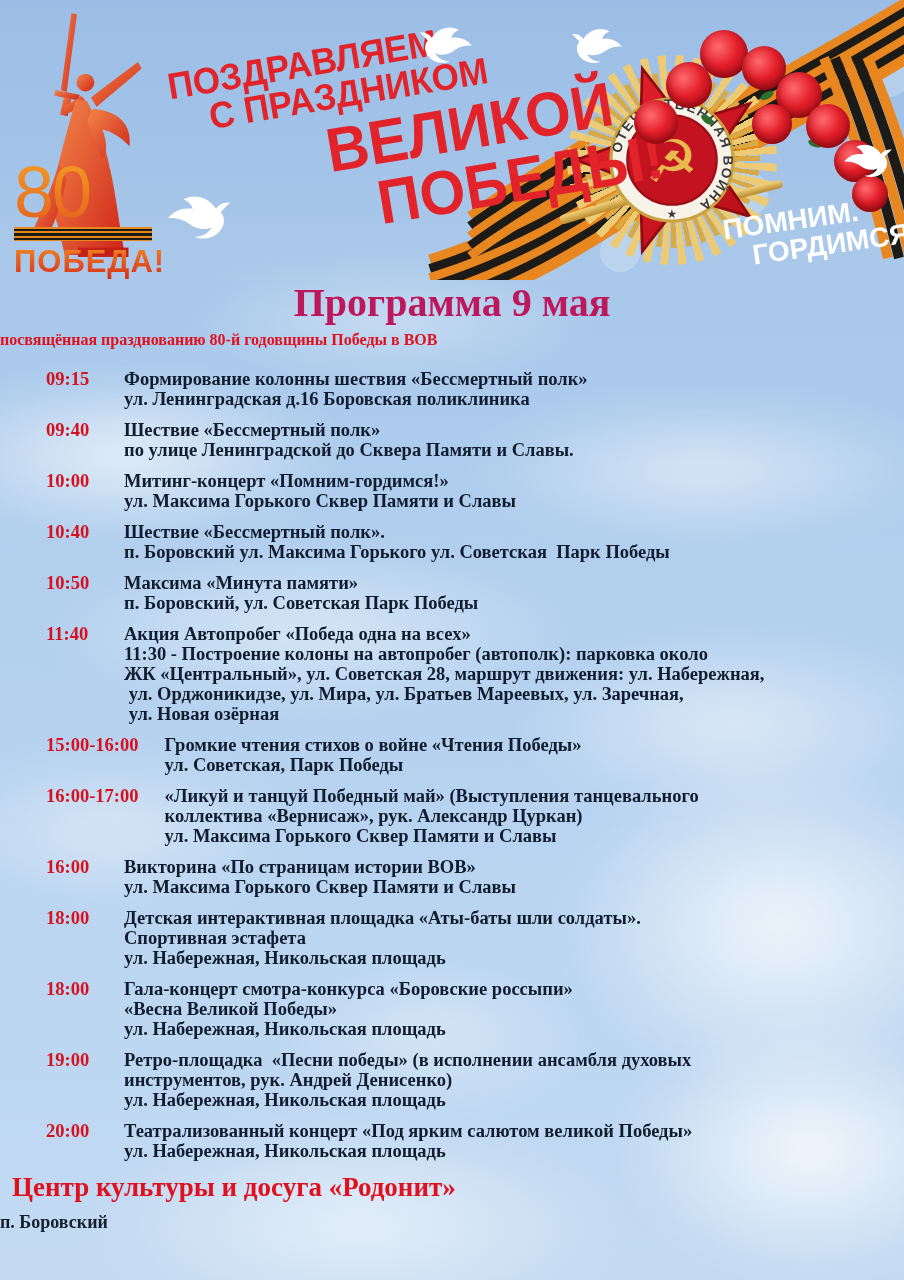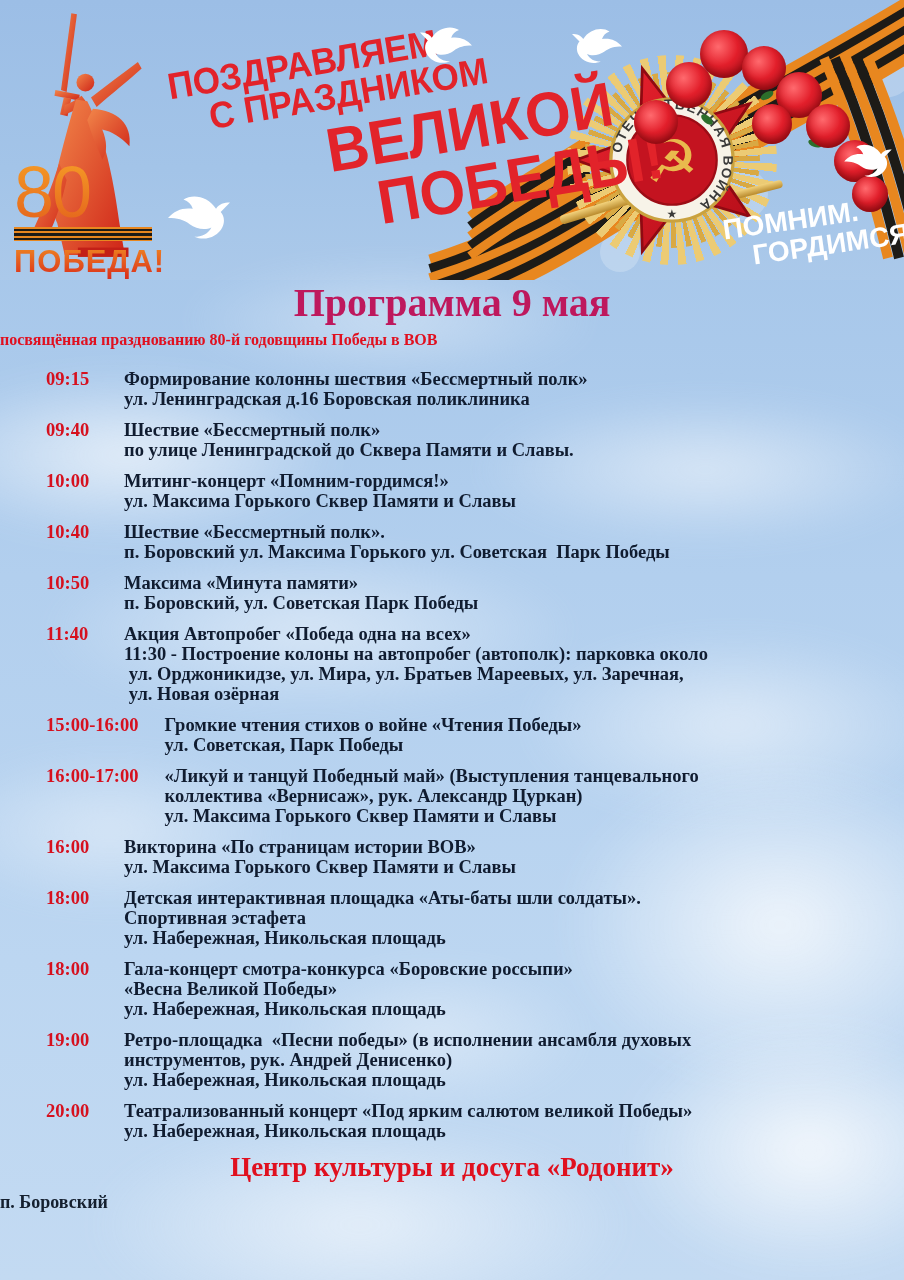--- a/index.html
+++ b/index.html
@@ -53,21 +53,21 @@
   .dove{position:absolute;z-index:8;}
   
   .program{position:absolute;left:0;top:280px;width:904px;z-index:3;}
   .program-title{text-align:center;color:#be185d;font-weight:bold;font-size:40px;line-height:1.05;margin-top:2px;}
   .program-subtitle{text-align:left;color:#e0101f;font-weight:bold;font-size:16px;margin-top:7px;}
   .events{margin:20px 20px 0 46px;}
   .event{display:flex;align-items:flex-start;margin-bottom:11px;}
   .ev-time{color:#d6101e;font-weight:bold;font-size:18.5px;line-height:20px;flex:0 0 auto;min-width:52px;margin-right:26px;white-space:nowrap;}
   .ev-lines{flex:1 1 auto;}
   .ev-line{color:#101c30;font-weight:bold;font-size:18.5px;line-height:20px;white-space:pre-wrap;}
-  .footer-org{text-align:center;color:#e0101f;font-weight:bold;font-size:27px;margin-top:4px;}
+  .footer-org{text-align:left;color:#e0101f;font-weight:bold;font-size:27px;margin-top:4px;padding-left:12px;}
   .footer-loc{text-align:left;color:#15202f;font-weight:bold;font-size:18px;margin-top:9px;}
 </style>
 </head>
 <body>
 
 <div class="banner">
 
   <div class="bokeh" style="left:520px;top:178px;width:76px;height:76px;"></div>
   <div class="bokeh" style="left:600px;top:232px;width:40px;height:40px;"></div>
   <div class="bokeh" style="left:716px;top:168px;width:52px;height:52px;"></div>
@@ -250,20 +250,21 @@
           <div class="ev-line">Максима «Минута памяти»</div>
           <div class="ev-line">п. Боровский, ул. Советская Парк Победы</div>
         </div>
   </div>
 
   <div class="event">
     <div class="ev-time">11:40</div>
     <div class="ev-lines">
           <div class="ev-line">Акция Автопробег «Победа одна на всех»</div>
           <div class="ev-line">11:30 - Построение колоны на автопробег (автополк): парковка около</div>
+          <div class="ev-line">ЖК «Центральный», ул. Советская 28, маршрут движения: ул. Набережная,</div>
           <div class="ev-line"> ул. Орджоникидзе, ул. Мира, ул. Братьев Мареевых, ул. Заречная,</div>
           <div class="ev-line"> ул. Новая озёрная</div>
         </div>
   </div>
 
   <div class="event">
     <div class="ev-time">15:00-16:00</div>
     <div class="ev-lines">
           <div class="ev-line">Громкие чтения стихов о войне «Чтения Победы»</div>
           <div class="ev-line">ул. Советская, Парк Победы</div>

